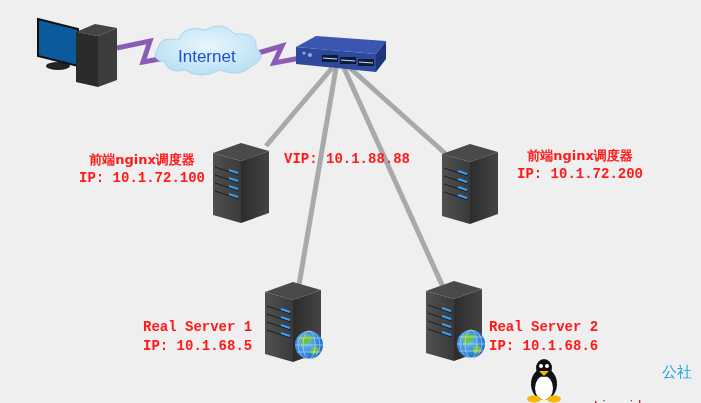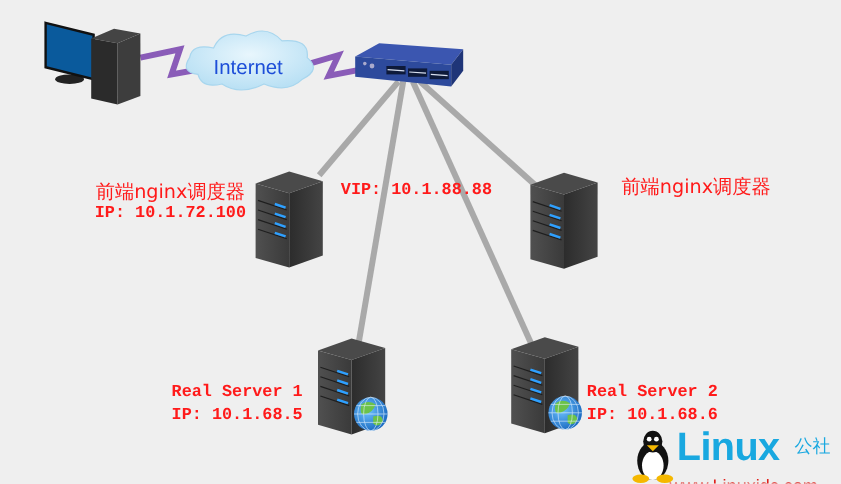--- a/index.html
+++ b/index.html
@@ -1,21 +1,21 @@
 <!DOCTYPE html>
 <html><head>
 <meta charset="utf-8">
 <style>
   html, body { margin:0; padding:0; }
   body { width:701px; height:403px; background:#efefef; position:relative; overflow:hidden;
          font-family:"DejaVu Serif", serif; }
   #diagram { position:absolute; left:0; top:0; }
   .lbl { position:absolute; color:#ff1a1a; font-family:"Liberation Mono","DejaVu Sans Mono",monospace;
          font-size:14px; font-weight:bold; white-space:nowrap; text-align:center; line-height:19px; }
-  .lbl .cn { font-family:"DejaVu Sans", sans-serif; font-size:16px; font-weight:normal; }
+  .lbl .cn { font-family:"DejaVu Sans", sans-serif; font-size:13px; font-weight:bold; }
   .inet { position:absolute; font-family:"Liberation Sans", sans-serif; font-size:17px; color:#1d4ed8; }
   .logo { position:absolute; left:524px; top:357px; width:177px; height:46px; }
   .logo-big { position:absolute; left:40px; top:-4px; font-family:"Liberation Sans", sans-serif; font-weight:bold;
               font-size:33px; color:#19a8e0; letter-spacing:-0.5px; }
   .logo-cn { position:absolute; left:138px; top:6px; font-family:"DejaVu Sans", sans-serif; font-size:15px; color:#19a8e0; }
   .logo-url { position:absolute; left:34px; top:40px; font-family:"Liberation Sans", sans-serif; font-size:15px; color:#e0201c; }
 </style>
 </head>
 <body>
 
@@ -116,20 +116,21 @@
 
 <div class="lbl" style="left:284px; top:150px;">VIP: 10.1.88.88</div>
 
 <div class="lbl" style="left:52px; top:150px; width:180px;">
   <div class="cn">前端nginx调度器</div>
   <div>IP: 10.1.72.100</div>
 </div>
 
 <div class="lbl" style="left:495px; top:146px; width:170px;">
   <div class="cn">前端nginx调度器</div>
+  <div>IP: 10.1.72.200</div>
 </div>
 
 <div class="lbl" style="left:143px; top:318px; text-align:left;">
   <div>Real Server 1</div>
   <div>IP: 10.1.68.5</div>
 </div>
 
 <div class="lbl" style="left:489px; top:318px; text-align:left;">
   <div>Real Server 2</div>
   <div>IP: 10.1.68.6</div>
@@ -139,16 +140,15 @@
   <svg width="40" height="46" style="position:absolute;left:0;top:0;">
     <ellipse cx="20" cy="27" rx="13" ry="16" fill="#111"></ellipse>
     <ellipse cx="20" cy="31" rx="9" ry="12" fill="#fff"></ellipse>
     <ellipse cx="20" cy="11" rx="8" ry="9" fill="#111"></ellipse>
     <circle cx="17" cy="9" r="2" fill="#fff"></circle>
       <circle cx="23" cy="9" r="2" fill="#fff"></circle>
     <polygon points="15,14 25,14 20,19" fill="#f5b800"></polygon>
     <ellipse cx="10" cy="42" rx="7" ry="3.5" fill="#f5b800"></ellipse>
     <ellipse cx="30" cy="42" rx="7" ry="3.5" fill="#f5b800"></ellipse>
   </svg>
-  <span class="logo-big">Linux</span>
   <span class="logo-cn">公社</span>
   <span class="logo-url">www.Linuxidc.com</span>
 </div>
 
 </body></html>

